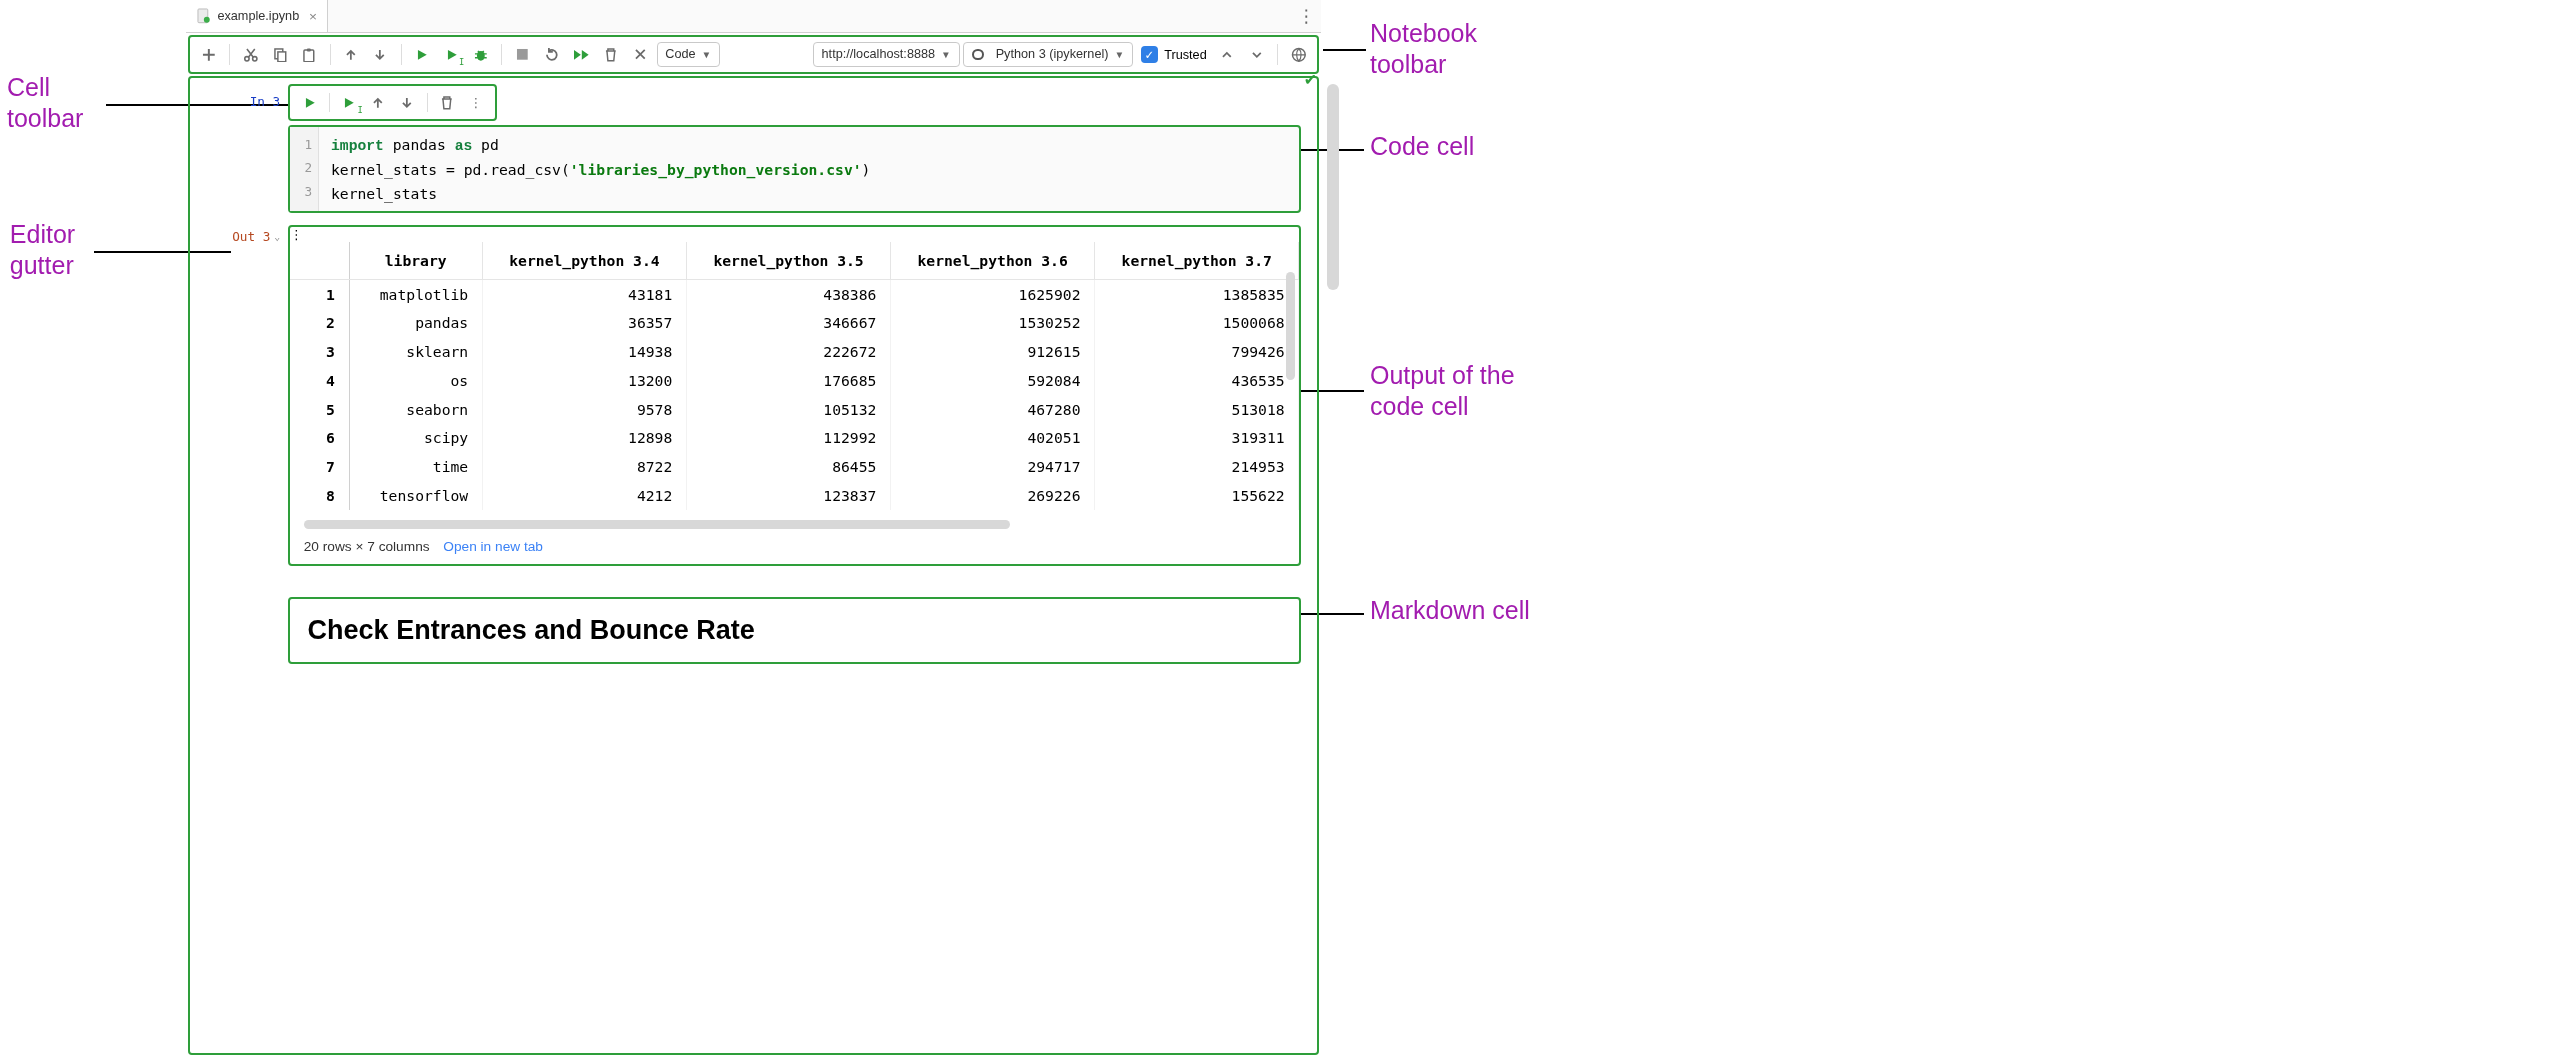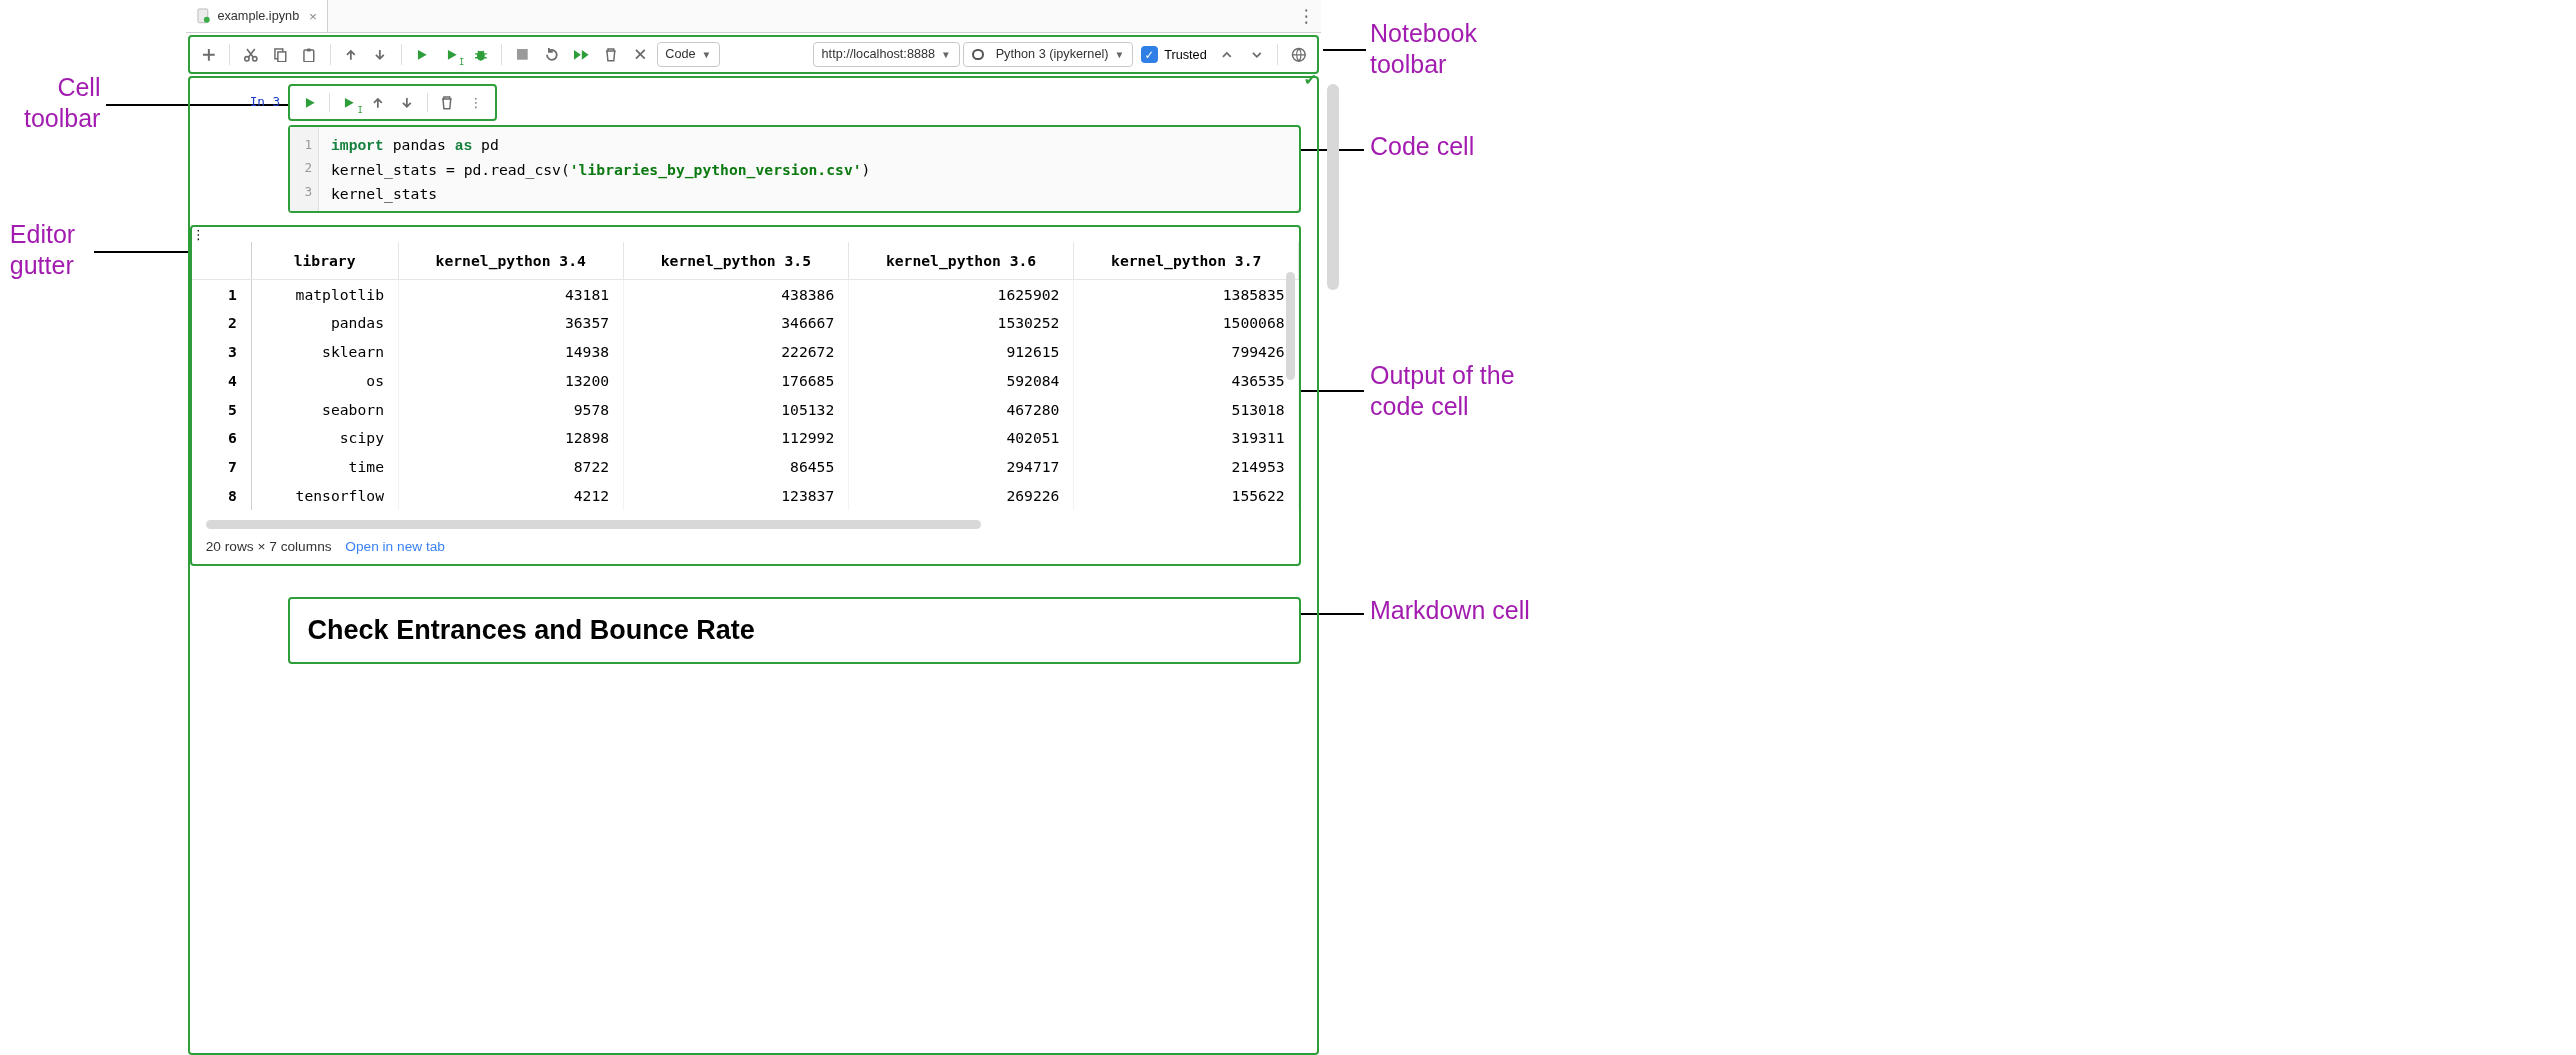--- a/index.html
+++ b/index.html
@@ -233,21 +233,21 @@
 
   svg{display:block;}
 </style>
 </head>
 <body>
 
 <div class="ann-label" style="left:1370px; top:17.6px; white-space:pre;">Notebook
 toolbar</div>
 <div class="ann-line" style="left:1323px; top:49px; width:43px;"></div>
 
-<div class="ann-label" style="left:24px; top:72px; white-space:pre;text-align:right;">Cell
+<div class="ann-label" style="left:7px; top:72px; white-space:pre;">Cell
 toolbar</div>
 <div class="ann-line" style="left:106px; top:104px; width:182px;"></div>
 
 <div class="ann-label" style="left:1370px; top:131px;">Code cell</div>
 <div class="ann-line" style="left:1280px; top:149px; width:84px;"></div>
 
 <div class="ann-label" style="left:9.8px; top:219px; white-space:pre;">Editor
 gutter</div>
 <div class="ann-line" style="left:94px; top:251px; width:137px;"></div>
 
@@ -448,20 +448,26 @@
             <div>3</div>
           </div>
           <pre><span class="kw">import</span><span> pandas </span><span class="kw">as</span><span> pd</span>
 <span>kernel_stats = pd.read_csv(</span><span class="str">'libraries_by_python_version.csv'</span><span>)</span>
 <span>kernel_stats</span></pre>
         </div>
       </div>
     </div>
 
     <div class="cell-row">
+      <div class="gutter">
+        <span class="out-lbl">
+          <span>Out 3</span>
+          <span class="out-chev">⌄</span>
+        </span>
+      </div>
       <div class="cell-body">
         <div class="output-cell">
           <div class="vscroll-out"></div>
           <span class="hdr-more">⋮</span>
           <table class="df-table">
             <thead>
                 <tr id="df-head">
                   <th></th>
                   <th>library</th>
                   <th>kernel_python 3.4</th>

